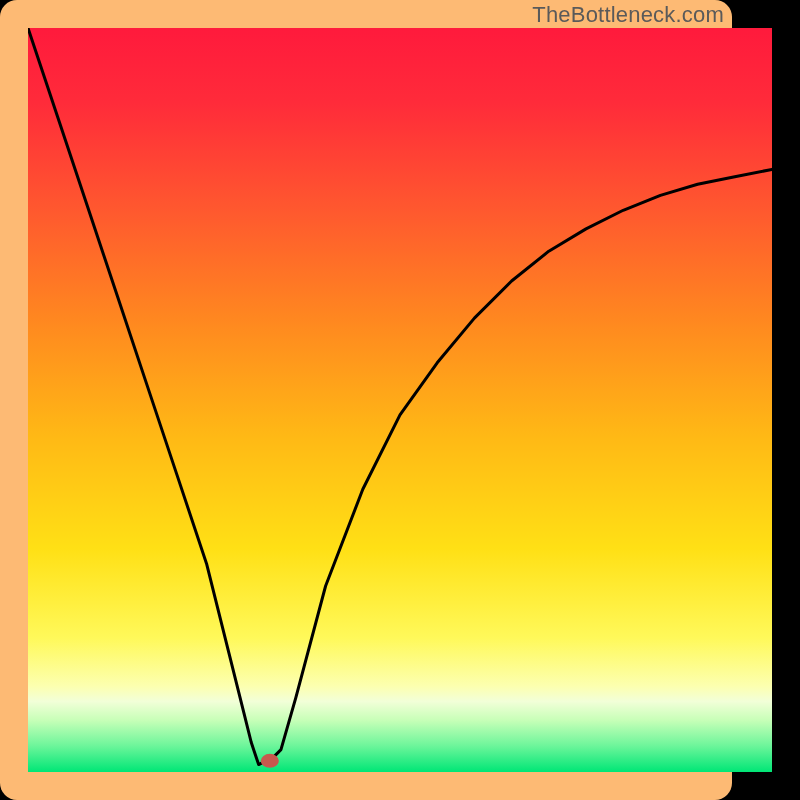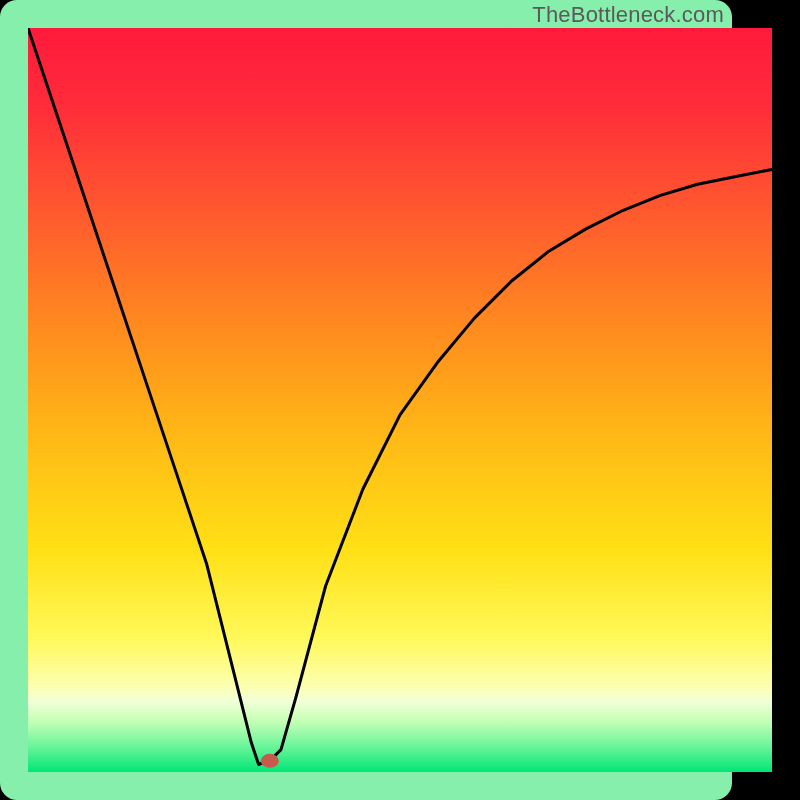--- a/index.html
+++ b/index.html
@@ -8,21 +8,21 @@
     width: 800px;
     height: 800px;
     background: #000;
     font-family: Arial, Helvetica, sans-serif;
     overflow: hidden;
   }
   .frame {
     position: relative;
     width: 732px;
     height: 800px;
-    background: #86efac;
+    background: #fdba74;
     border-radius: 17px;
   }
   .watermark {
     position: absolute;
     top: 2px;
     right: 8px;
     color: #5a5a5a;
     font-size: 22px;
     font-weight: 400;
     letter-spacing: 0.2px;

